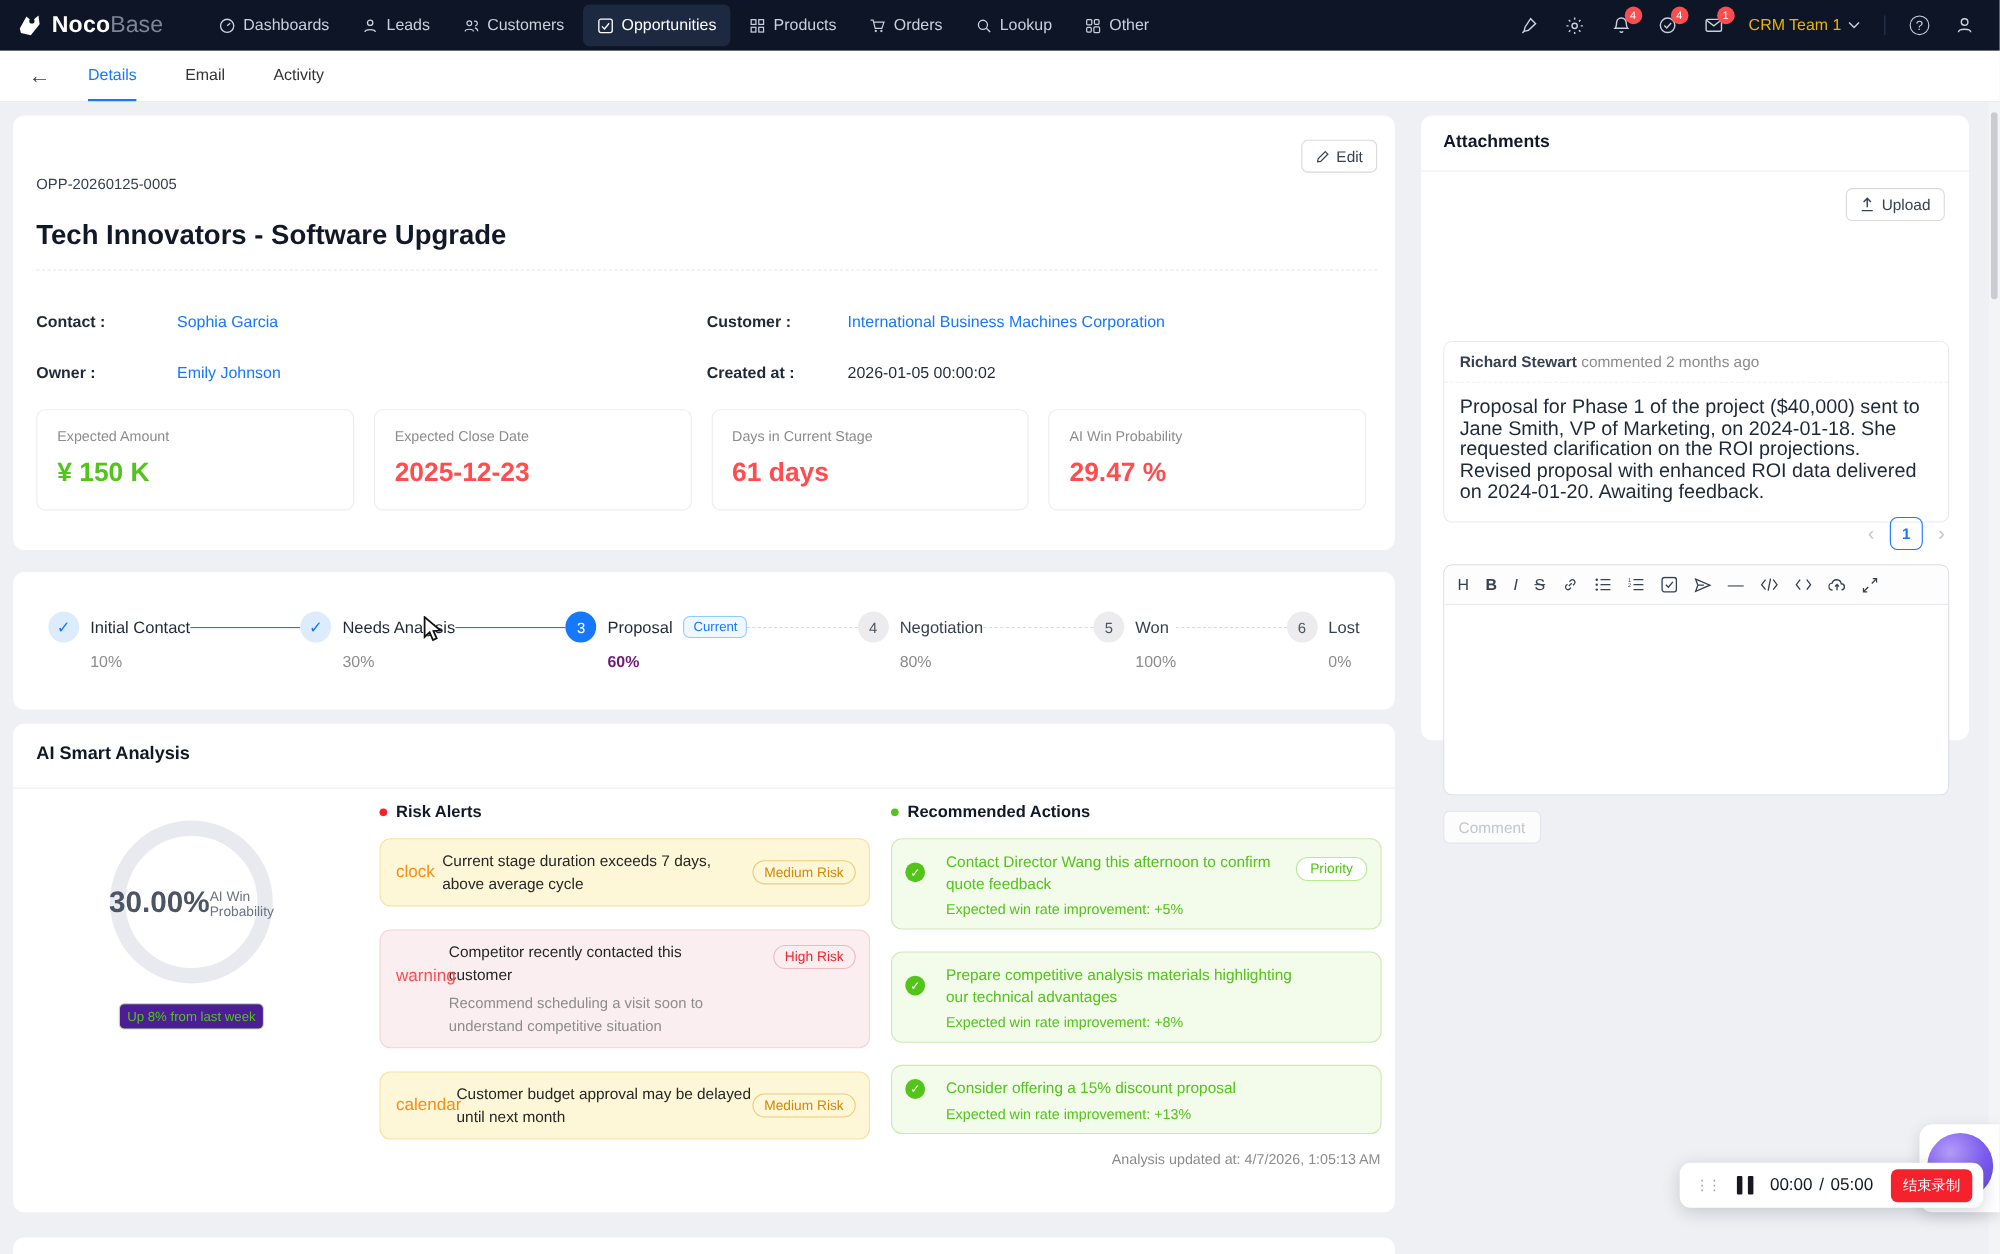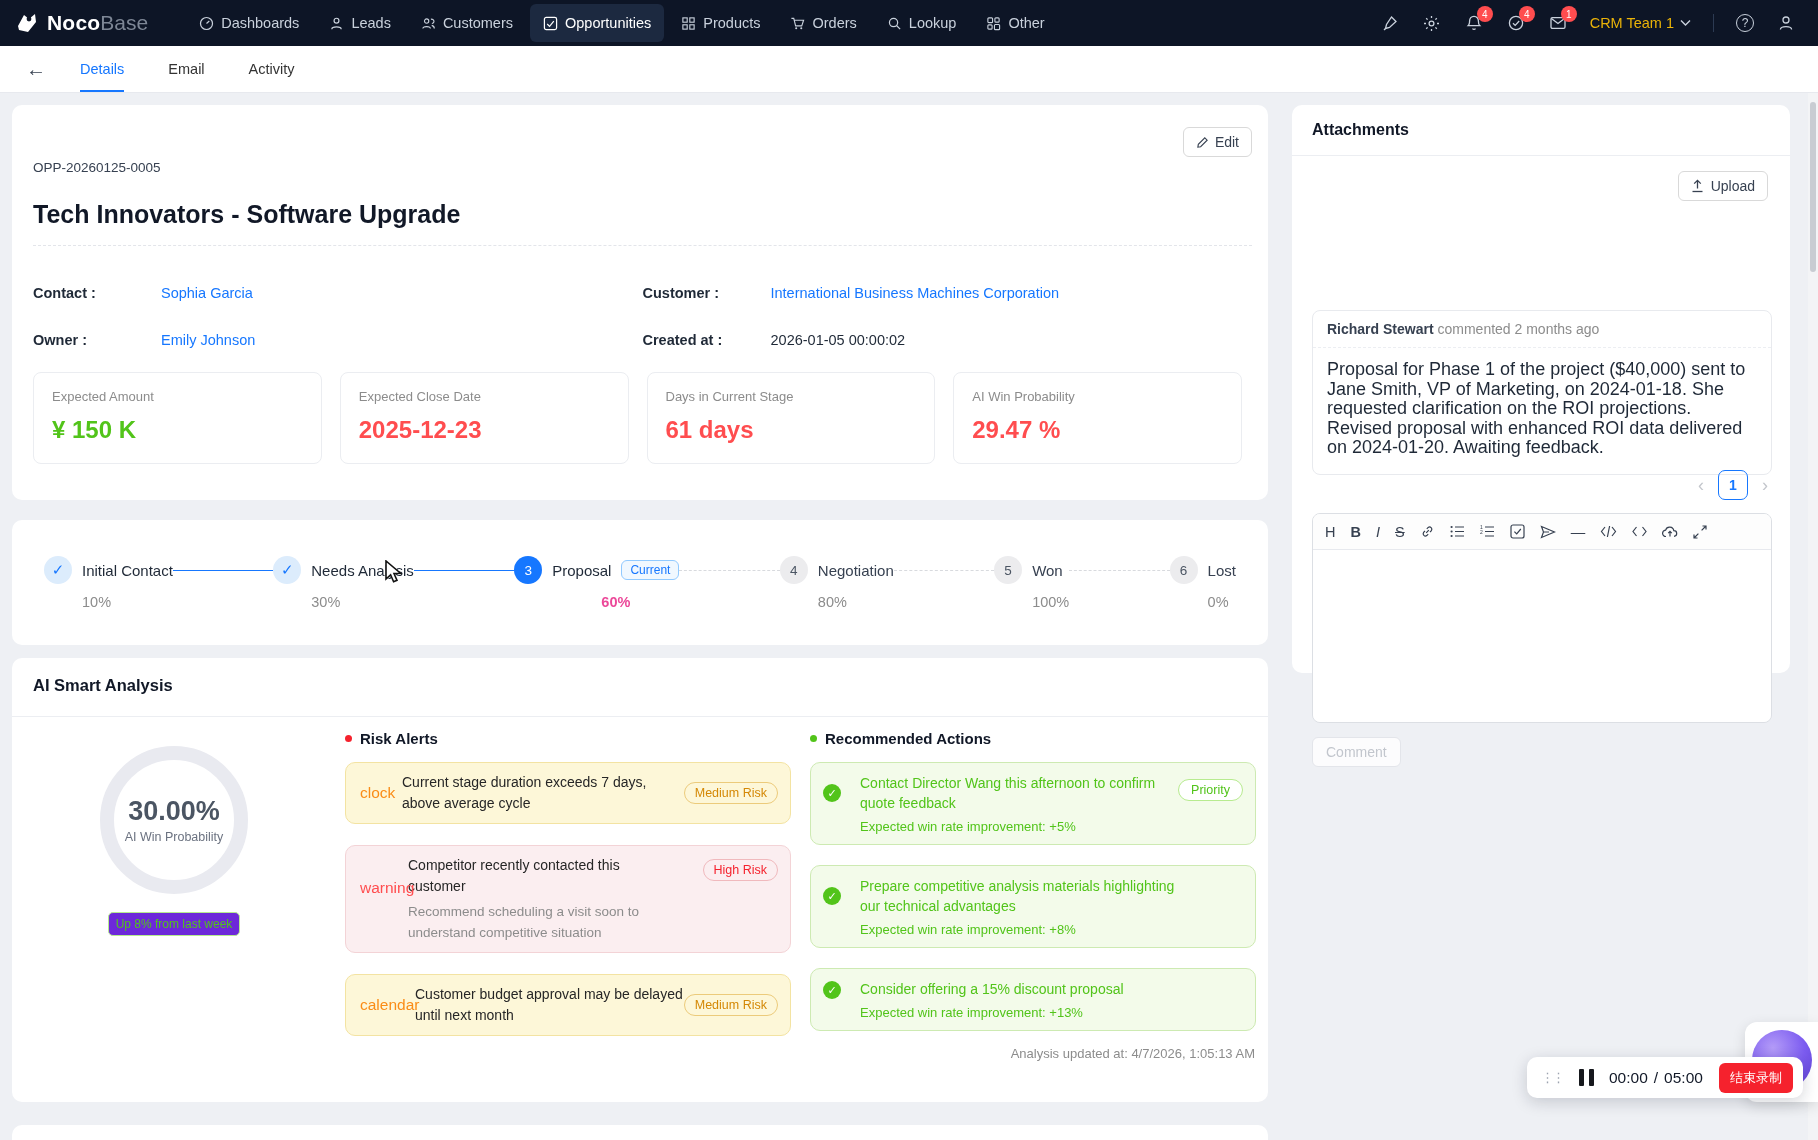--- a/index.html
+++ b/index.html
@@ -67,36 +67,36 @@
   .stages { display:flex; align-items:flex-start; padding:36px 32px 0 32px; }
   .stage { display:flex; flex-direction:column; }
   .stage-top { display:flex; align-items:center; gap:10px; height:28px; white-space:nowrap; }
   .stage-circle { width:28px; height:28px; border-radius:50%; display:flex; align-items:center; justify-content:center; font-size:13.5px; }
   .stage.done .stage-circle { background:#dcecfc; color:#1677ff; font-size:15px; }
   .stage.current .stage-circle { background:#1677ff; color:#fff; }
   .stage.todo .stage-circle { background:#ececee; color:#4b5563; }
   .stage-label { font-size:15px; color:#1f2937; }
   .stage.todo .stage-label { color:#374151; }
   .stage-pct { margin-left:38px; margin-top:10px; font-size:14.5px; color:#8c8c8c; }
-  .stage.current .stage-pct { color:#ec4899; font-weight:bold;text-align:center; }
+  .stage.current .stage-pct { color:#701a75; font-weight:bold; }
   .cur-badge { border:1px solid #91caff; background:#f0f8ff; color:#1677ff; font-size:12px;
                padding:2px 8px; border-radius:6px; }
   .connector { flex:1; margin-top:14px; min-width:30px; }
   .connector.solid { border-top:1.6px solid #1677ff; }
   .connector.dashed { border-top:1.6px dashed #d8dade; }
 
   
   .ai-header { position:absolute; top:18px; left:21px; font-size:16.5px; font-weight:bold; color:#111827; }
   .ai-divider { position:absolute; top:58px; left:0; right:0; border-bottom:1px solid #eceef2; }
   .donut { position:absolute; left:88px; top:88px; width:148px; height:148px; border-radius:50%;
-           border:14px solid #e9eaf0; display:flex; flex-direction:column; align-items:center; justify-content:center; }
+           border:14px solid #e9eaf0; display:flex; align-items:center; justify-content:center; }
   .donut-val { font-size:27px; font-weight:bold; color:#4b5563; }
   .donut-label { font-size:12.5px; color:#6b7280; margin-top:3px; }
   .trend-pill { position:absolute; left:96px; top:254px; width:132px; border:1px solid #b7eb8f; border-radius:5px;
-                color:#52c41a; font-size:12px; text-align:center; padding:4px 0; background:#6d28d9; }
+                color:#52c41a; font-size:12px; text-align:center; padding:4px 0; background:#4c1d95; }
   .col-header { position:absolute; top:72px; display:flex; align-items:center; gap:8px;
                 font-size:15px; font-weight:bold; color:#111827; }
   .dot { width:7px; height:7px; border-radius:50%; }
   .dot.red { background:#f5222d; } .dot.green { background:#52c41a; }
   .risk-col { position:absolute; left:333px; top:104px; width:446px; }
   .act-col  { position:absolute; left:798px; top:104px; width:446px; }
   .alert { position:relative; border-radius:10px; padding:9px 14px; margin-bottom:21px; }
   .alert.warn { background:#fdf7d8; border:1px solid #f3e3a2; }
   .alert.danger { background:#fbeef0; border:1px solid #f3d3d6; }
   .alert-icon { position:absolute; left:14px; top:50%; transform:translateY(-50%); font-size:15.5px; }

